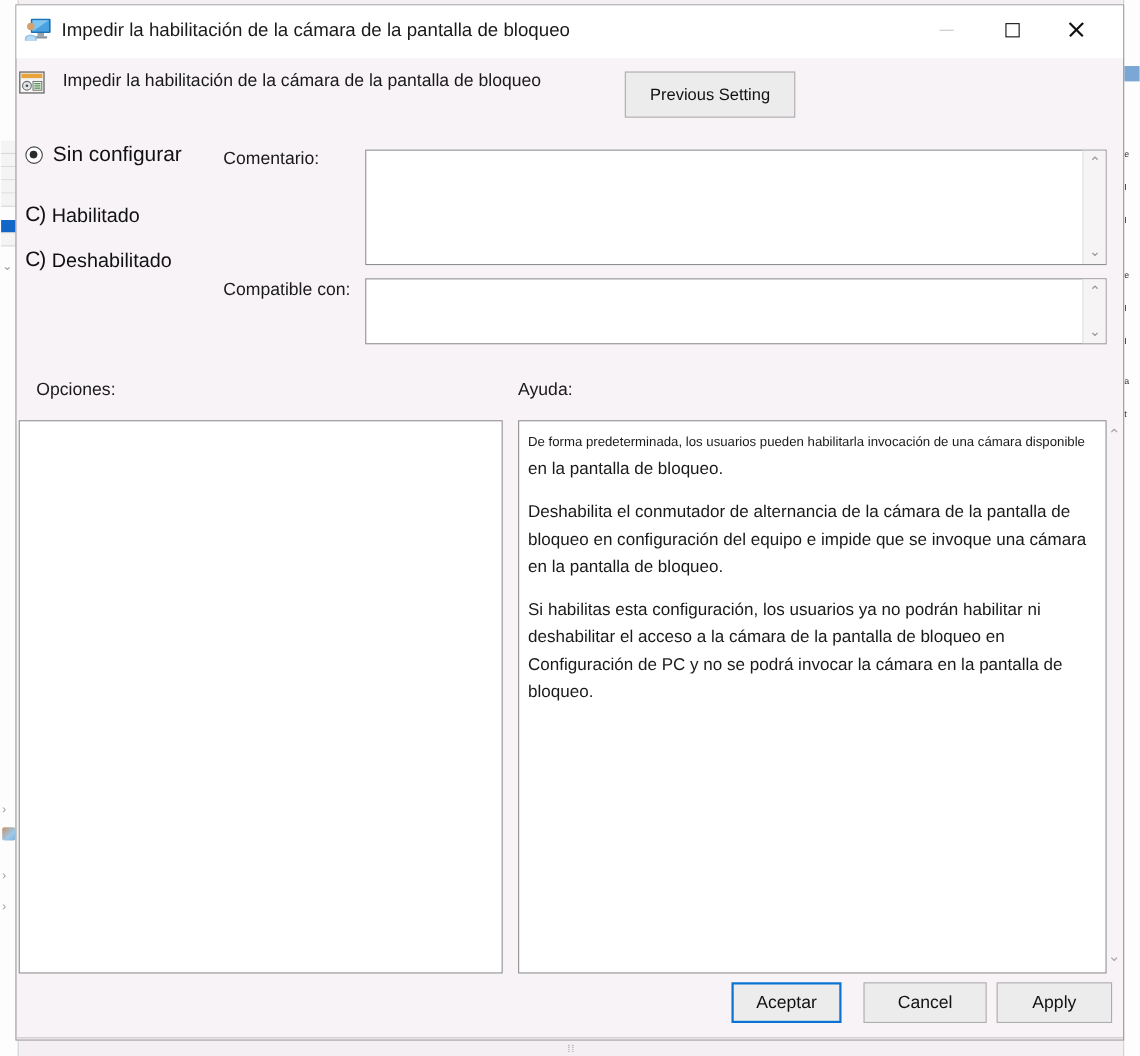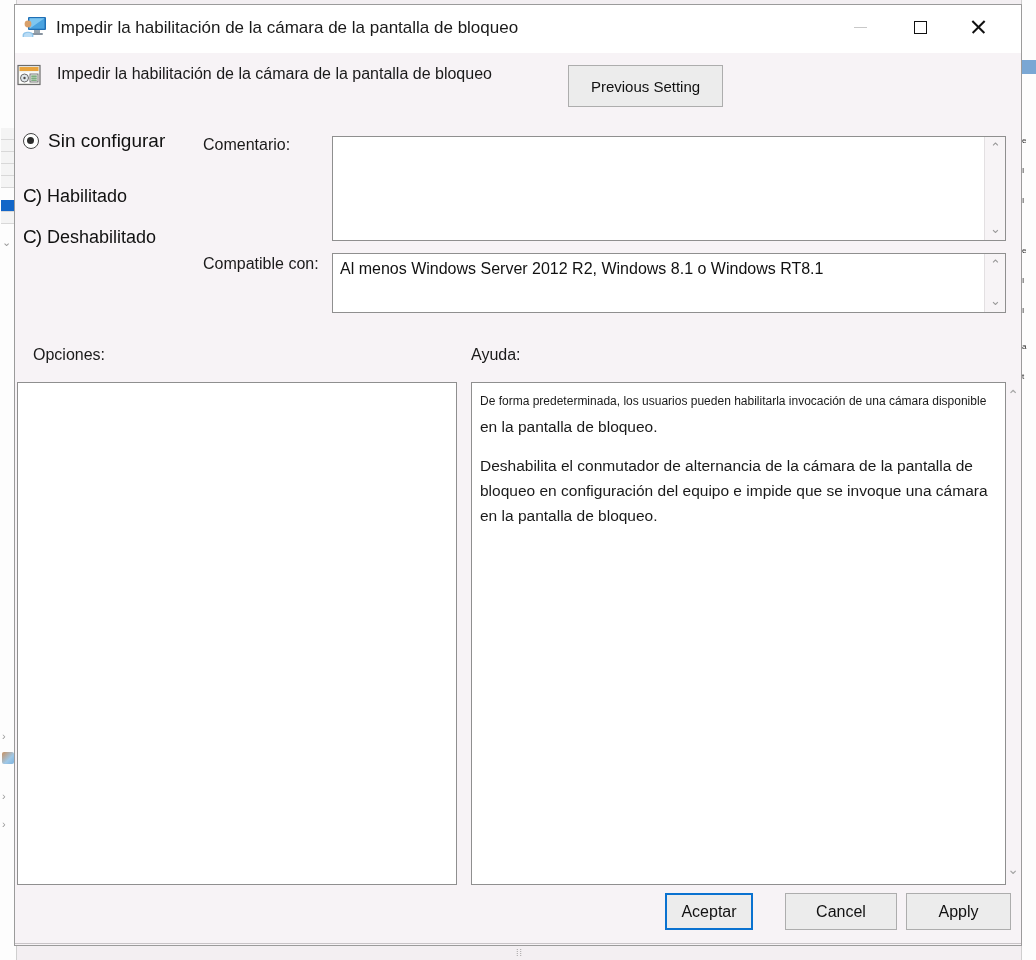--- a/index.html
+++ b/index.html
@@ -367,21 +367,21 @@
     background: #ececec;
     border: 1px solid #adadad;
     font-family: "Liberation Sans", sans-serif;
     font-size: 16px;
     color: #111;
     padding: 0;
     box-sizing: border-box;
   }
   #btn-ok {
     left: 650px;
-    width: 88px;
+    width: 100px;
     border: 2px solid #0a72d0;
   }
   #btn-cancel { left: 770px; width: 112px; }
   #btn-apply  { left: 891px; width: 105px; }
 
   #dlg-footer-sep {
     position: absolute;
     left: 0;
     top: 938px;
     width: 100%;
@@ -486,36 +486,36 @@
     <div class="field-label" id="label-comment">Comentario:</div>
     <div class="textbox" id="comment-box">
       <div class="vscroll">
         <div class="scroll-arrow up">⌃</div>
         <div class="scroll-arrow down">⌄</div>
       </div>
     </div>
 
     <div class="field-label" id="label-supported">Compatible con:</div>
     <div class="textbox" id="supported-box">
-      <div id="supported-text">Al menos Windows Server 2012 R2, Windows 8.1 o Windows RT8.1</div>
       <div class="vscroll">
         <div class="scroll-arrow up">⌃</div>
         <div class="scroll-arrow down">⌄</div>
       </div>
     </div>
 
     <div class="field-label" id="label-options">Opciones:</div>
     <div class="field-label" id="label-help">Ayuda:</div>
 
     <div class="textbox" id="options-box"></div>
 
     <div class="textbox" id="help-box">
       <div id="help-content">
         <p class="help-p tiny-first">De forma predeterminada, los usuarios pueden habilitarla invocación de una cámara disponible en la pantalla de bloqueo.</p>
         <p class="help-p">Deshabilita el conmutador de alternancia de la cámara de la pantalla de bloqueo en configuración del equipo e impide que se invoque una cámara en la pantalla de bloqueo.</p>
+        <p class="help-p">Si habilitas esta configuración, los usuarios ya no podrán habilitar ni deshabilitar el acceso a la cámara de la pantalla de bloqueo en Configuración de PC y no se podrá invocar la cámara en la pantalla de bloqueo.</p>
       </div>
     </div>
     <div class="outer-scroll-arrow" id="help-scroll-up">⌃</div>
     <div class="outer-scroll-arrow" id="help-scroll-down">⌄</div>
 
     <button class="dlg-btn" id="btn-ok">Aceptar</button>
     <button class="dlg-btn" id="btn-cancel">Cancel</button>
     <button class="dlg-btn" id="btn-apply">Apply</button>
 
     <div id="dlg-footer-sep"></div>

